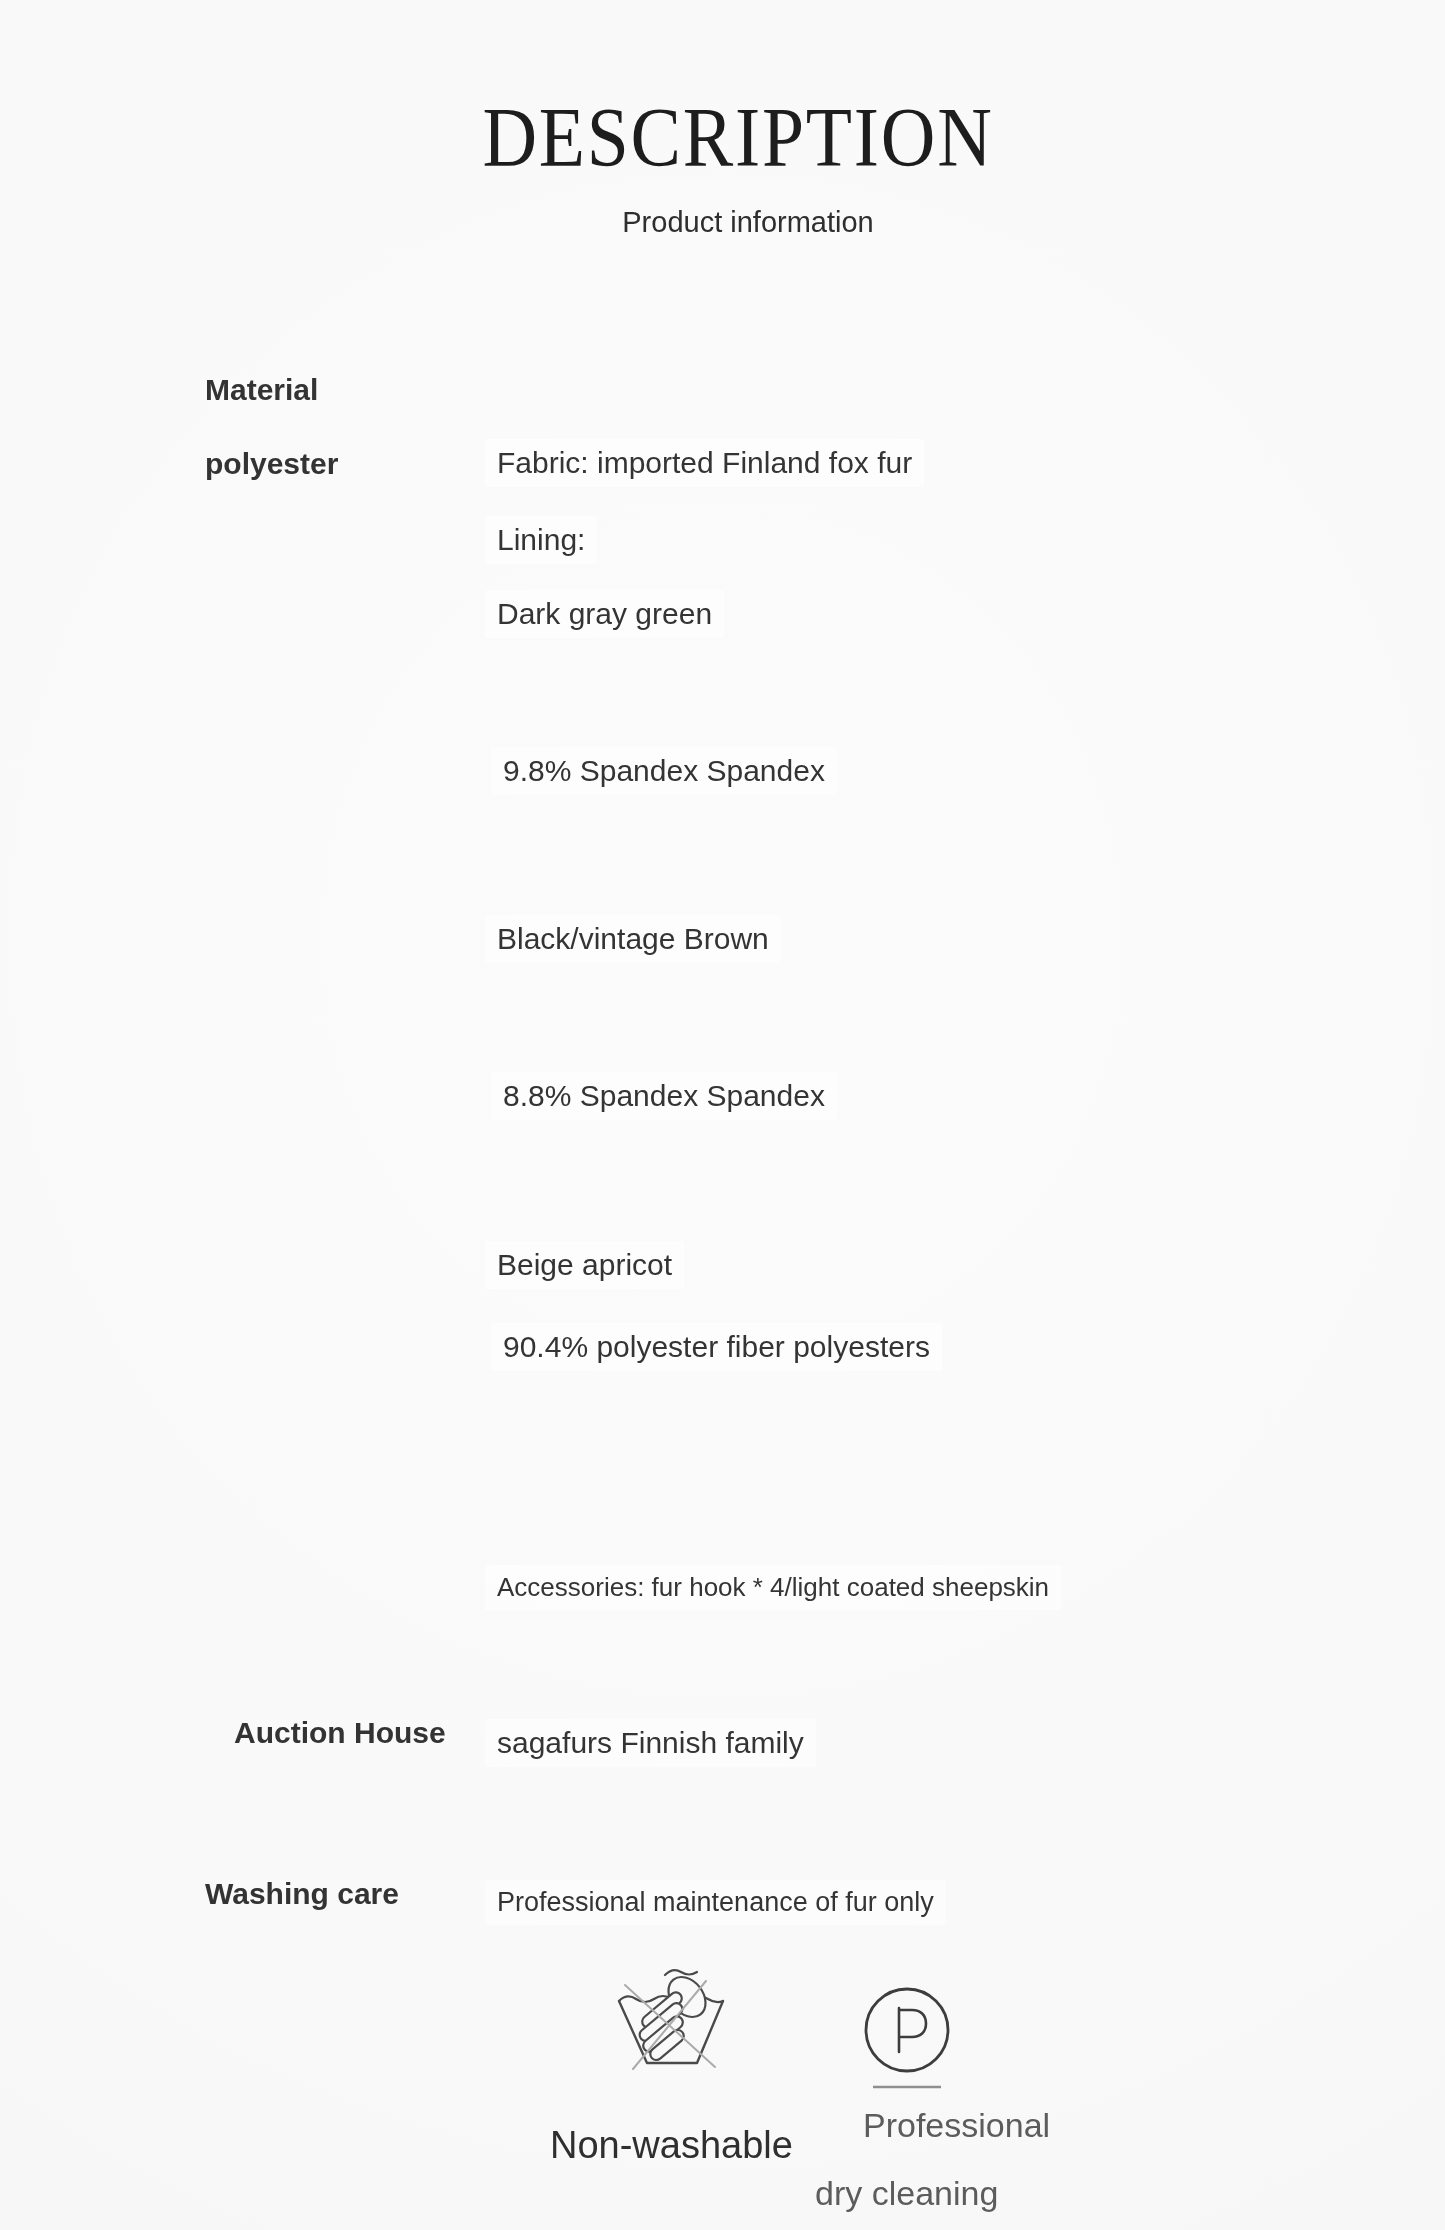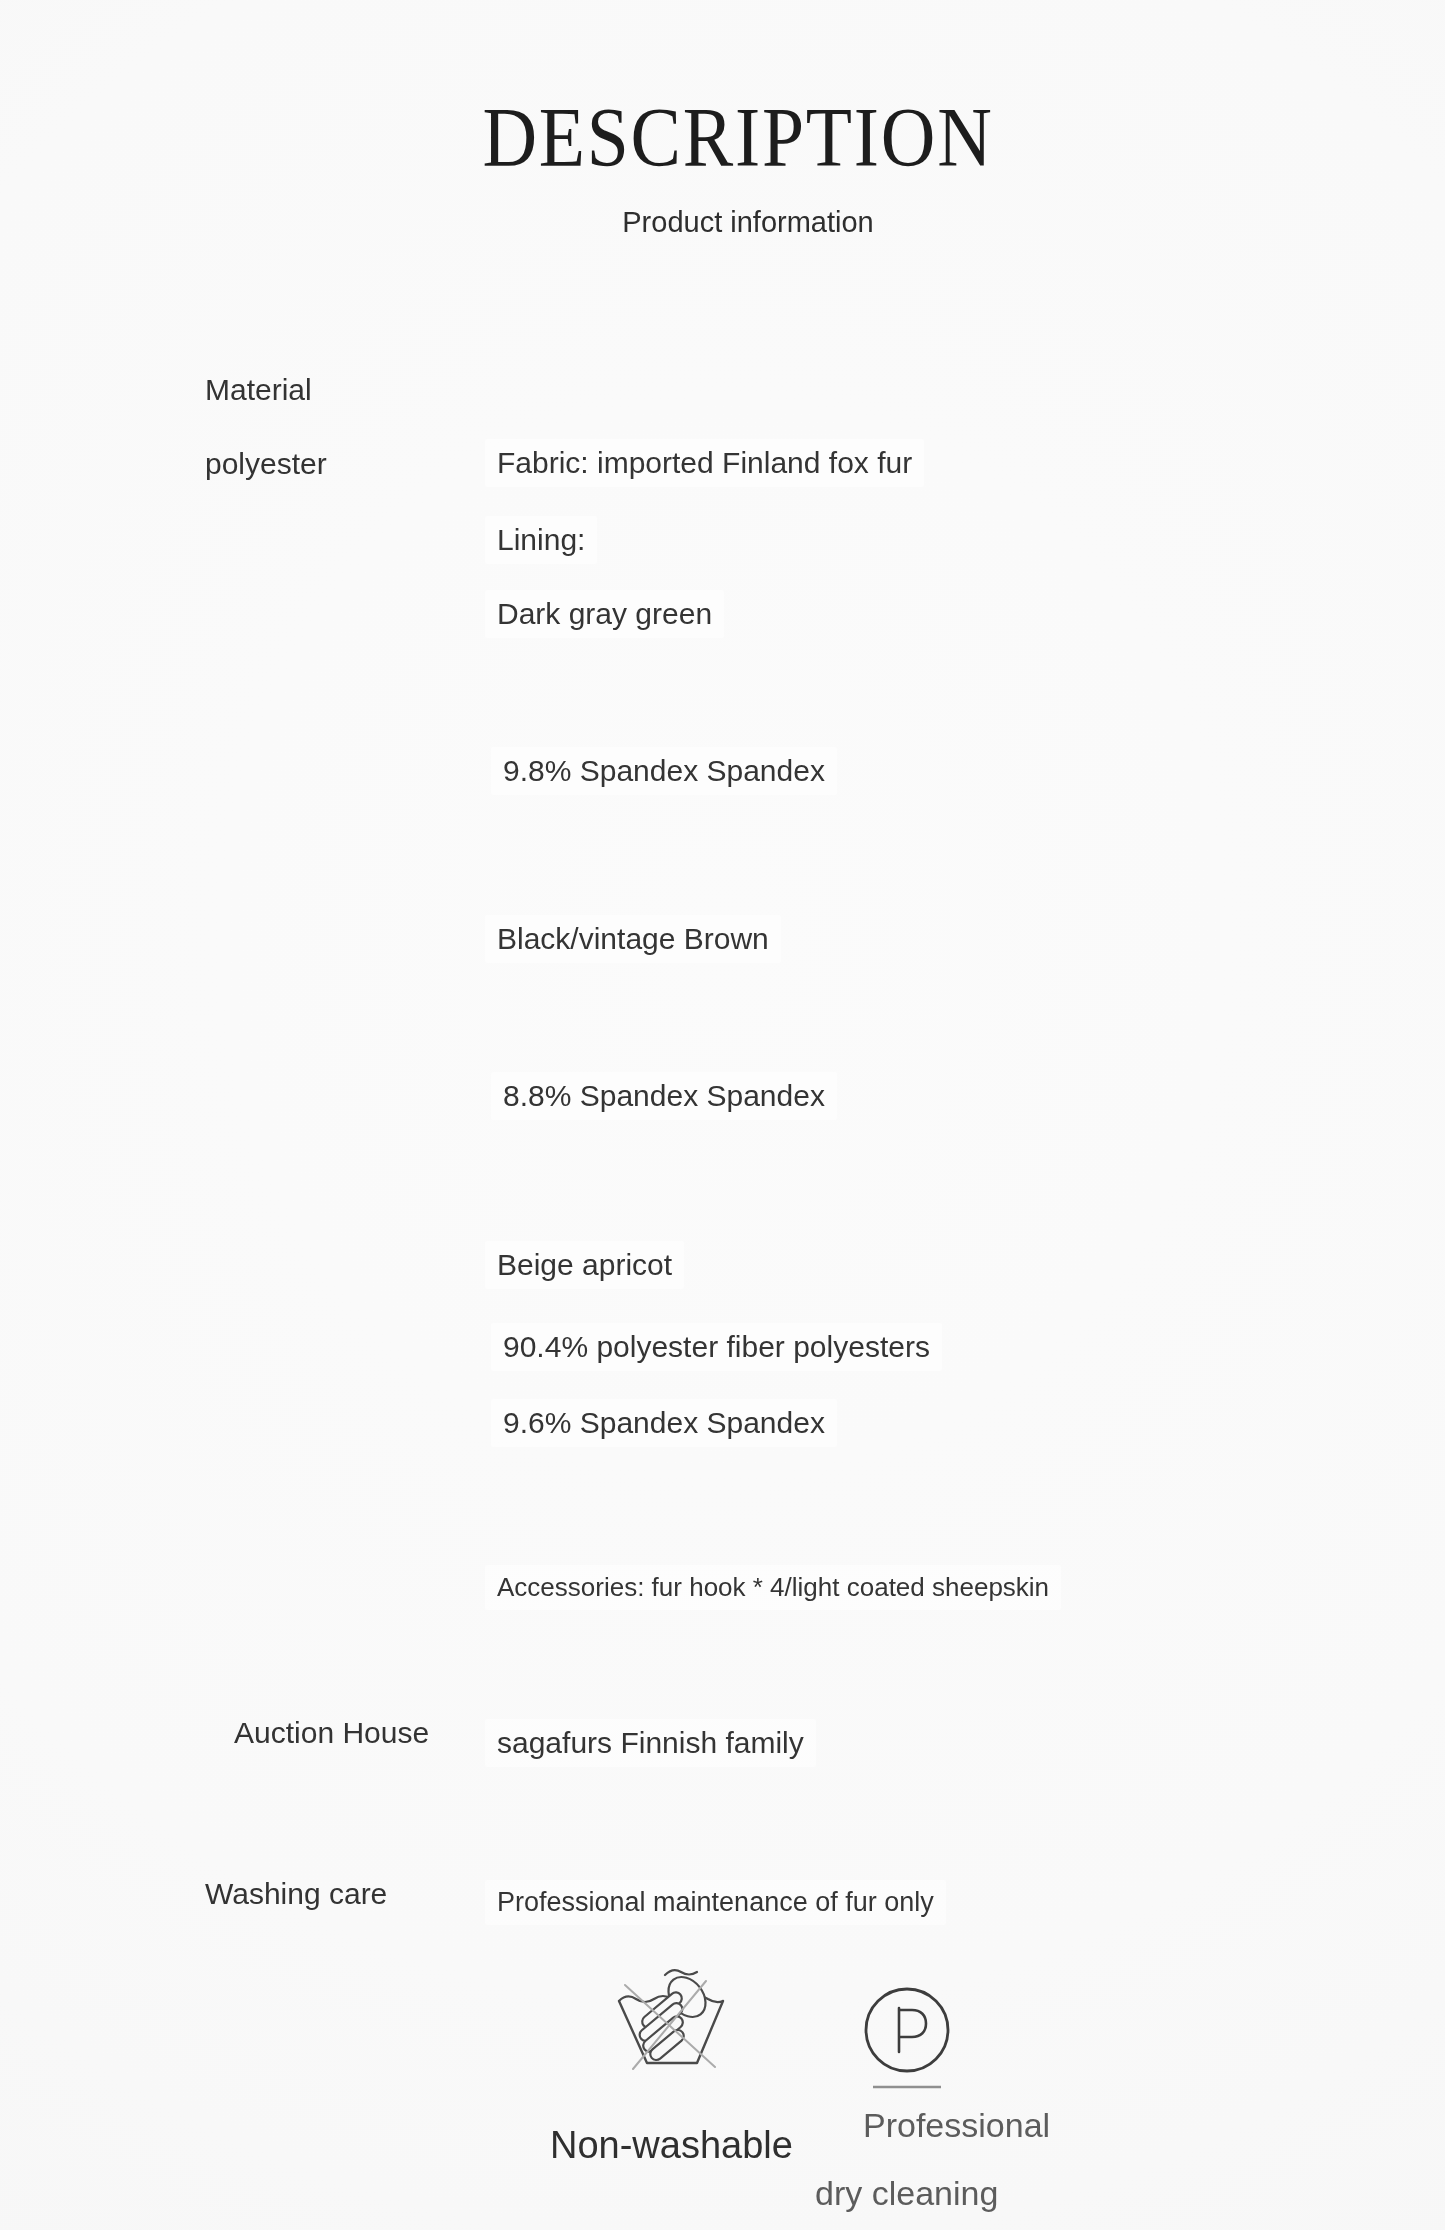--- a/index.html
+++ b/index.html
@@ -20,21 +20,21 @@
     font-size:84px; line-height:1;
     letter-spacing:2px;
     color:#1d1d1d;
     transform: translateX(-50%) scaleX(0.9);
     transform-origin:center top;
   }
   .subtitle {
     font-size:29px; color:#2e2e2e;
     transform: translateX(-50%);
   }
-  .label { font-size:30px; color:#333333; }
+  .label { font-size:30px; color:#333333;font-weight:bold; }
   .body  { font-size:30px; color:#343434; }
   .body-sm { font-size:26px; color:#343434; }
   .value-sm { font-size:27px; color:#343434; }
 
   .patch {
     background: rgba(255,255,255,0.5);
     padding:7px 12px;
     border-radius:2px;
     transform: translate(-12px,-7px);
   }
@@ -59,21 +59,20 @@
   <div class="abs body patch" style="left:497px; top:523px;">Lining:</div>
 
   <div class="abs body patch" style="left:497px; top:597px;">Dark gray green</div>
   <div class="abs body patch" style="left:503px; top:754px;">9.8% Spandex Spandex</div>
 
   <div class="abs body patch" style="left:497px; top:922px;">Black/vintage Brown</div>
   <div class="abs body patch" style="left:503px; top:1079px;">8.8% Spandex Spandex</div>
 
   <div class="abs body patch" style="left:497px; top:1248px;">Beige apricot</div>
   <div class="abs body patch" style="left:503px; top:1330px;">90.4% polyester fiber polyesters</div>
-  <div class="abs body patch" style="left:503px; top:1406px;">9.6% Spandex Spandex</div>
 
   <div class="abs body-sm patch" style="left:497px; top:1572px;">Accessories: fur hook * 4/light coated sheepskin</div>
 
   <div class="abs label" style="left:197px; top:1716px;margin-left:37px;">Auction House</div>
   <div class="abs body patch" style="left:497px; top:1726px;">sagafurs Finnish family</div>
 
   <div class="abs label" style="left:205px; top:1877px;">Washing care</div>
   <div class="abs value-sm patch" style="left:497px; top:1887px;">Professional maintenance of fur only</div>
 
   <svg class="icon-svg" style="left:608px; top:1966px;" width="126" height="114" viewBox="0 0 126 114">

